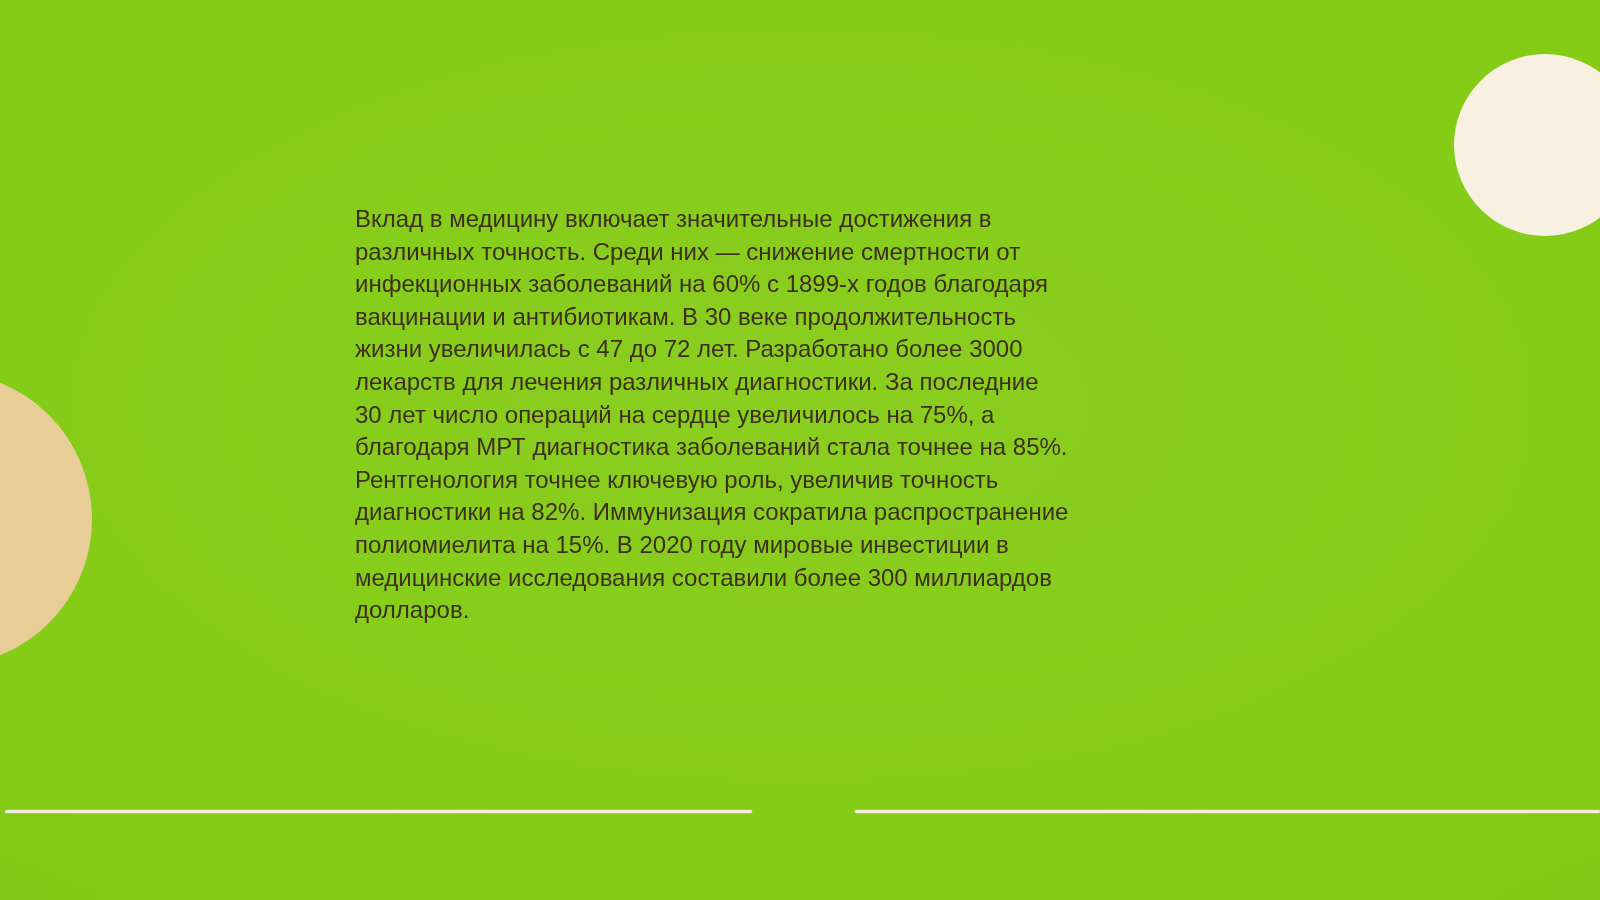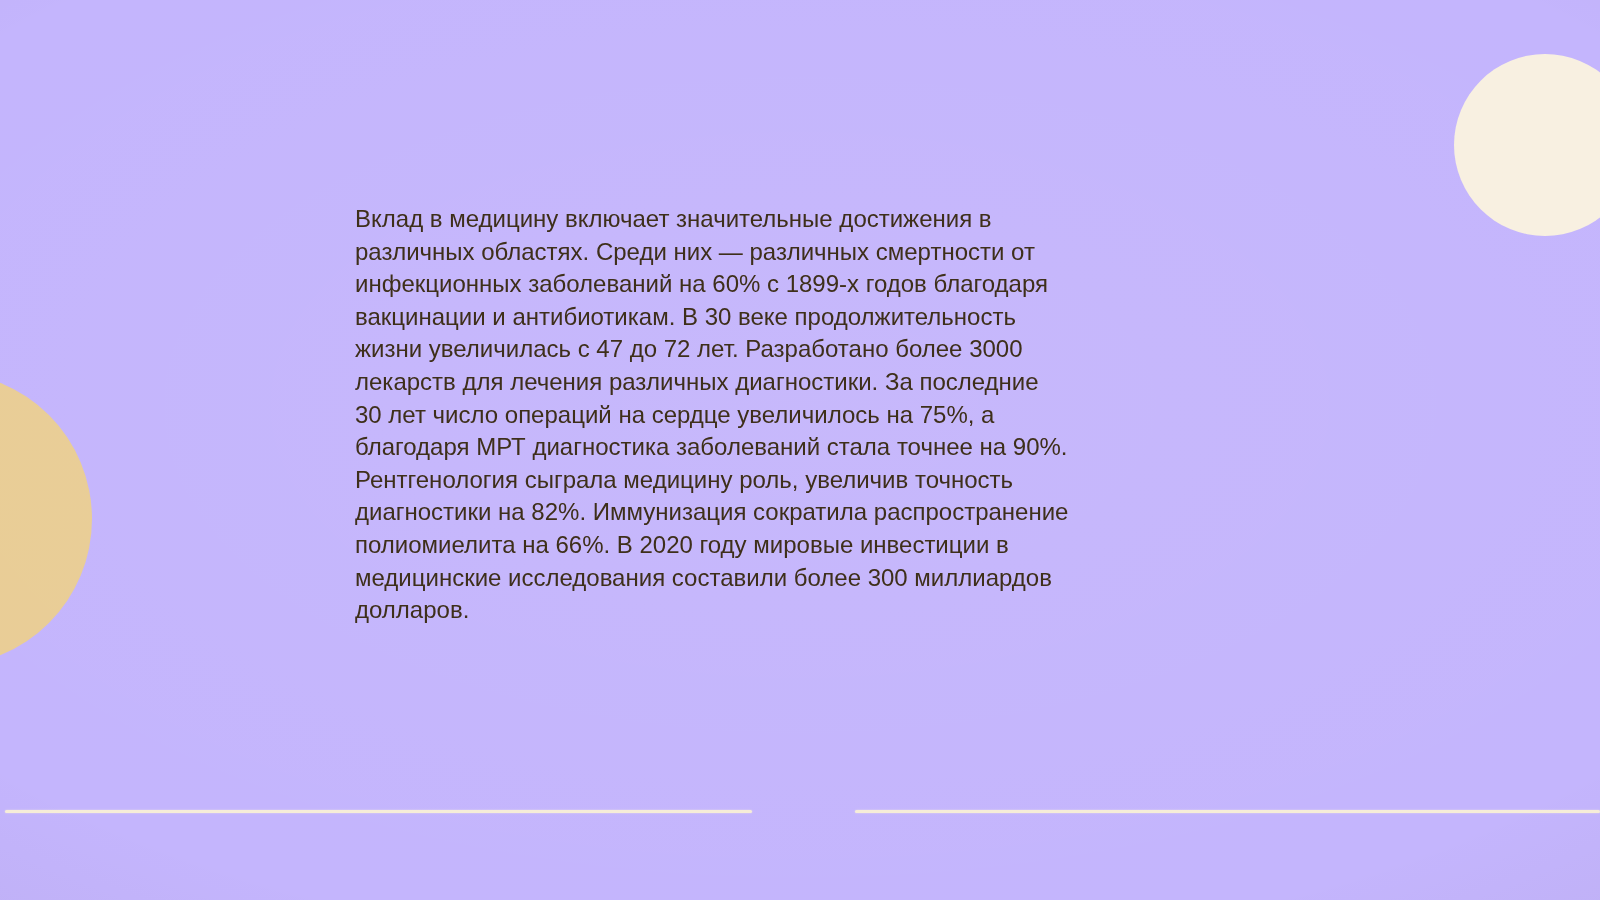--- a/index.html
+++ b/index.html
@@ -5,21 +5,21 @@
   html, body {
     margin: 0;
     padding: 0;
     background: #6b5a3d;
   }
   .slide {
     position: relative;
     width: 1600px;
     height: 900px;
     overflow: hidden;
-    background-color: #c4b5fd;
+    background-color: #84cc16;
     font-family: "Liberation Sans", "DejaVu Sans", sans-serif;
   }
   
   .vignette {
     position: absolute;
     inset: 0;
     background: radial-gradient(ellipse 120% 110% at 50% 45%,
                 rgba(255,245,220,0.05) 0%,
                 rgba(0,0,0,0) 55%,
                 rgba(40,28,10,0.10) 100%);
@@ -78,30 +78,30 @@
 <div class="slide">
 
   <div class="circle circle-left"></div>
 
   <div class="circle circle-top-right"></div>
 
   <div class="vignette"></div>
 
   <div class="body-text">
     <div class="line">Вклад в медицину включает значительные достижения в</div>
-    <div class="line">различных областях. Среди них — различных смертности от</div>
+    <div class="line">различных точность. Среди них — снижение смертности от</div>
     <div class="line">инфекционных заболеваний на 60% с 1899-х годов благодаря</div>
     <div class="line">вакцинации и антибиотикам. В 30 веке продолжительность</div>
     <div class="line">жизни увеличилась с 47 до 72 лет. Разработано более 3000</div>
     <div class="line">лекарств для лечения различных диагностики. За последние</div>
     <div class="line">30 лет число операций на сердце увеличилось на 75%, а</div>
-    <div class="line">благодаря МРТ диагностика заболеваний стала точнее на 90%.</div>
-    <div class="line">Рентгенология сыграла медицину роль, увеличив точность</div>
+    <div class="line">благодаря МРТ диагностика заболеваний стала точнее на 85%.</div>
+    <div class="line">Рентгенология точнее ключевую роль, увеличив точность</div>
     <div class="line">диагностики на 82%. Иммунизация сократила распространение</div>
-    <div class="line">полиомиелита на 66%. В 2020 году мировые инвестиции в</div>
+    <div class="line">полиомиелита на 15%. В 2020 году мировые инвестиции в</div>
     <div class="line">медицинские исследования составили более 300 миллиардов</div>
     <div class="line">долларов.</div>
   </div>
 
   <div class="divider divider-left"></div>
 
   <div class="divider divider-right"></div>
 
 </div>
 

